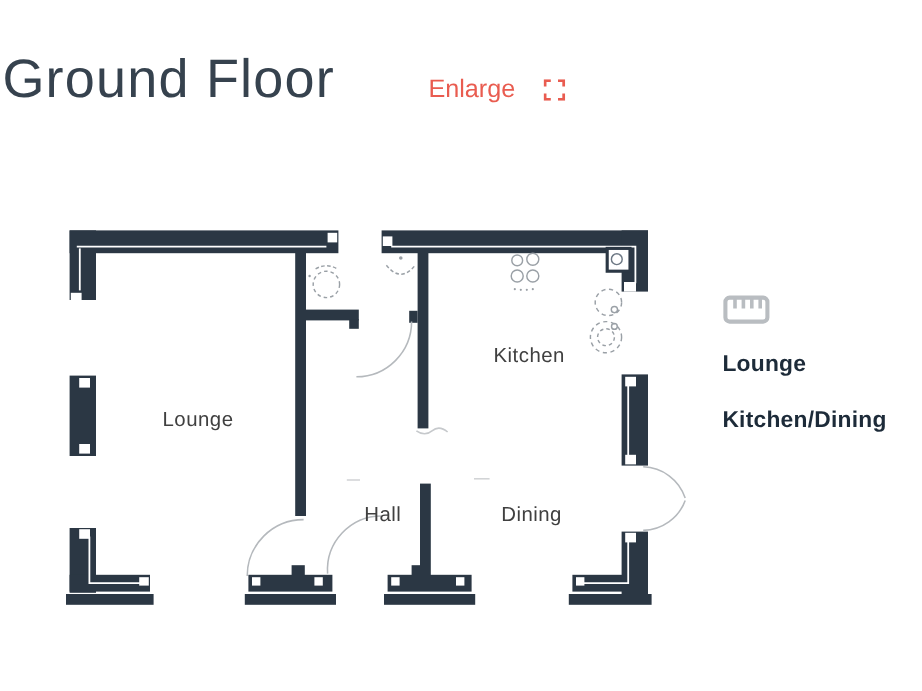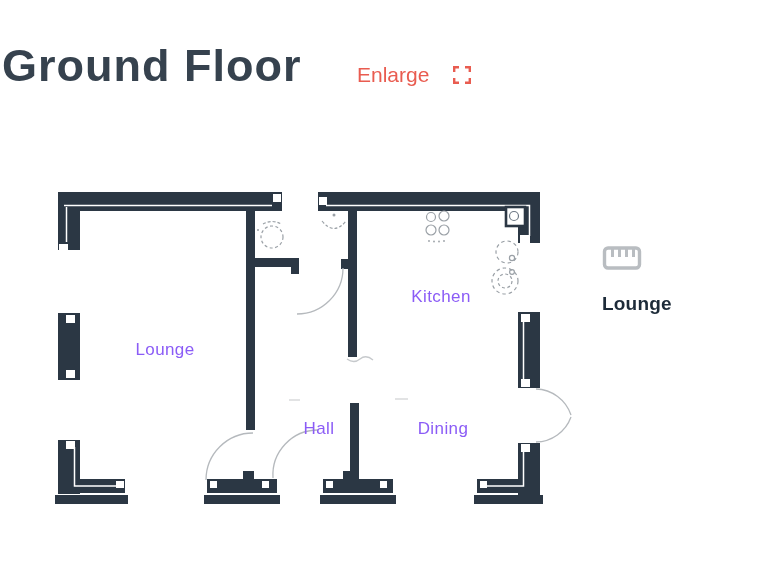--- a/index.html
+++ b/index.html
@@ -3,34 +3,34 @@
 <meta charset="utf-8">
 <style>
   html,body{margin:0;padding:0;}
   body{
     width:768px;height:576px;position:relative;background:#ffffff;
     font-family:"Liberation Sans","DejaVu Sans",sans-serif;
     overflow:hidden;
   }
   .page-title{
     position:absolute;left:2px;top:40px;
-    font-size:45px;font-weight:700;letter-spacing:1px;
+    font-size:45px;font-weight:400;letter-spacing:1px;
     color:#36424e;
   }
   .enlarge-btn{
     position:absolute;left:357px;top:63px;
     display:flex;align-items:center;gap:24px;
     color:#e95c50;font-size:21px;cursor:pointer;
     background:none;border:none;padding:0;
     font-family:"Liberation Sans","DejaVu Sans",sans-serif;
   }
   .plan-svg{position:absolute;left:0;top:0;}
   .room-label{
     position:absolute;transform:translate(-50%,-50%);
-    font-size:17px;color:#8b5cf6;letter-spacing:0.4px;white-space:nowrap;
+    font-size:17px;color:#404040;letter-spacing:0.4px;white-space:nowrap;
   }
   .dims-panel{
     position:absolute;left:602px;top:245px;width:166px;
   }
   .ruler-icon{display:block;margin-bottom:22px;}
   .dim-entry{margin-bottom:25px;}
   .dim-name{
     font-size:19px;font-weight:bold;color:#1d2b39;
     letter-spacing:0.2px;margin-bottom:7px;
   }
@@ -189,16 +189,17 @@
     <line x1="10.5" y1="4" x2="10.5" y2="12" stroke="#b9bdc1" stroke-width="3"></line>
     <line x1="17.5" y1="4" x2="17.5" y2="12" stroke="#b9bdc1" stroke-width="3"></line>
     <line x1="24.5" y1="4" x2="24.5" y2="12" stroke="#b9bdc1" stroke-width="3"></line>
     <line x1="31.5" y1="4" x2="31.5" y2="12" stroke="#b9bdc1" stroke-width="3"></line>
   </svg>
 
   <div class="dim-entry">
     <div class="dim-name">Lounge</div>
   </div>
   <div class="dim-entry">
+    <div class="dim-name">Kitchen/Dining</div>
   </div>
   <div class="dim-entry">
   </div>
 </div>
 
 </body></html>

